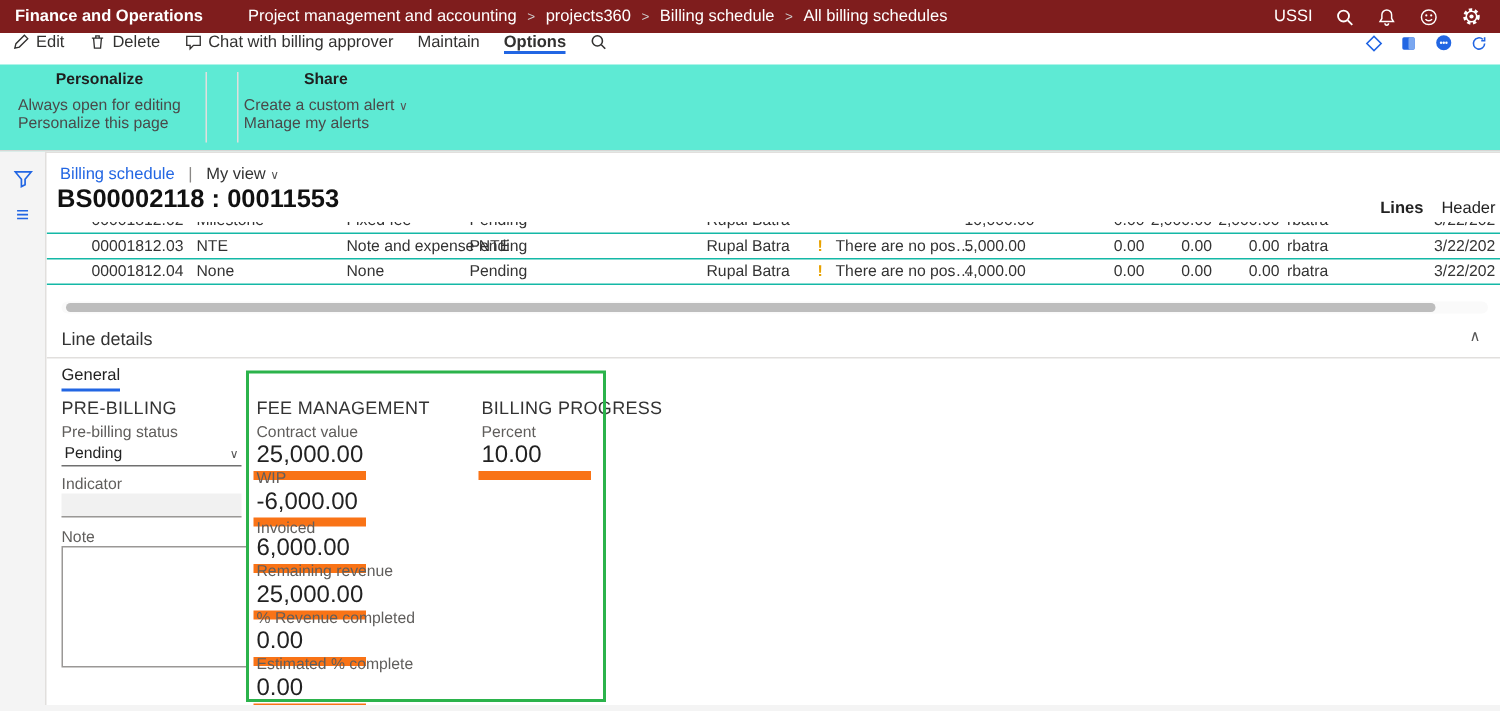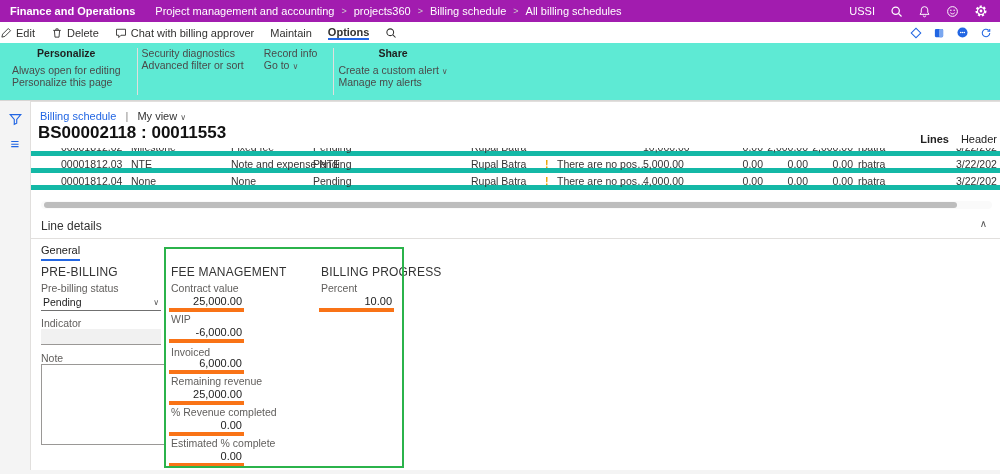--- a/index.html
+++ b/index.html
@@ -1,29 +1,29 @@
 <!DOCTYPE html>
 <html><head>
 <meta charset="utf-8">
 <style>
   * { margin:0; padding:0; box-sizing:border-box; }
   body { font-family:"Liberation Sans", sans-serif; background:#e8e8e8; }
   .stage { position:relative; width:1000px; height:474px; background:#fff; overflow:hidden; font-size:11px; color:#323130; }
 
   
-  .topbar { position:absolute; left:0; top:0; width:100%; height:22px; background:#a21caf; color:#fff; display:flex; align-items:center; font-size:11px; }
+  .topbar { position:absolute; left:0; top:0; width:100%; height:22px; background:#7f1d1d; color:#fff; display:flex; align-items:center; font-size:11px; }
   .topbar .appname { font-weight:bold; padding:0 14px 0 10px; white-space:nowrap; }
-  .topbar .crumbs { display:flex; align-items:center; gap:7px; margin-left:6px; white-space:nowrap; }
+  .topbar .crumbs { display:flex; align-items:center; gap:7px; margin-left:16px; white-space:nowrap; }
   .topbar .crumb { cursor:default; }
   .topbar .crumb-sep { font-size:9px; color:#cfcfcf; }
   .topbar .right { margin-left:auto; display:flex; align-items:center; gap:15px; padding-right:12px; }
   .topbar svg { display:block; }
 
   
-  .actionbar { position:absolute; left:0; top:22px; width:100%; height:21px; background:#fff; display:flex; align-items:center; font-size:11px; color:#323130; }
+  .actionbar { position:absolute; left:0; top:22px; width:100%; height:21px; background:#fff; display:flex; align-items:flex-start; font-size:11px; color:#323130; padding-left:8px; }
   .ab-item { display:flex; align-items:center; gap:4px; margin-right:16px; cursor:pointer; white-space:nowrap; }
   .ab-tab { display:flex; align-items:center; margin-right:16px; cursor:pointer; }
   .ab-tab.selected { font-weight:bold; border-bottom:2px solid #2266E3; }
   .ab-right { margin-left:auto; display:flex; align-items:center; gap:11px; padding-right:8px; }
   .actionbar svg { display:block; }
 
   
   .ribbon { position:absolute; left:0; top:43px; width:100%; height:58px; background:#5eead4; border-bottom:1px solid #d8d6d4; display:flex; padding-left:8px; font-size:10.5px; color:#4a4a4a; }
   .rgroup { padding:4px 16px 0 4px; }
   .rgroup-title { font-weight:bold; color:#1f1f1f; text-align:center; margin-bottom:5px; }
@@ -46,21 +46,21 @@
   .viewrow .pipe { color:#8a8886; margin:0 6px; }
   .viewrow .view-name { color:#333; cursor:pointer; }
   .page-title { position:absolute; left:7px; top:21px; font-size:17px; font-weight:bold; color:#111; }
   .lh-tabs { position:absolute; right:3px; top:31px; font-size:11px; display:flex; gap:12px; }
   .lh-tab { cursor:pointer; color:#222; }
   .lh-tab.sel { font-weight:bold; }
 
   
   .grid { position:absolute; left:0; top:46px; right:0; height:50px; overflow:hidden; }
   .grid-inner { margin-top:-9px; }
-  .grow { position:relative; height:17px; border-bottom:5px solid #14b8a6; font-size:10.5px; color:#333; cursor:pointer; }
+  .grow { position:relative; height:17px; border-bottom:1px solid #14b8a6; font-size:10.5px; color:#333; cursor:pointer; }
   .grow span { position:absolute; top:0; line-height:17px; white-space:nowrap; overflow:hidden; }
   .c-id       { left:30px;  width:66px; }
   .c-method   { left:100px; width:95px; }
   .c-desc     { left:200px; width:108px; }
   .c-status   { left:282px; width:70px; }
   .c-approver { left:440px; width:72px; }
   .c-msgicon  { left:514px; width:8px; color:#e8a200; font-weight:bold; }
   .c-msg      { left:526px; width:92px; text-overflow:ellipsis; }
   .c-a1 { left:612px; width:80px; text-align:left; }
   .c-a2 { left:694px; width:38px; text-align:right; }
@@ -73,21 +73,21 @@
   .hthumb { position:absolute; left:3px; right:35px; top:1px; height:6px; background:#bdbdbd; border-radius:3px; cursor:pointer; }
 
   
   .ld-header { position:absolute; left:0; right:0; top:112px; height:25px; border-bottom:1px solid #e1dfdd; }
   .ld-title { position:absolute; left:10px; top:5px; font-size:12px; color:#333; }
   .ld-chevron { position:absolute; right:13px; top:4px; font-size:10px; color:#555; cursor:pointer; }
   .gen-tab { position:absolute; left:10px; top:142px; font-size:11px; color:#222; padding-bottom:3px; border-bottom:2px solid #2266E3; cursor:pointer; }
 
   .sec-h { position:absolute; font-size:12px; font-weight:normal; color:#333; letter-spacing:0.2px; }
   .f-label { position:absolute; font-size:10.5px; color:#605e5c; white-space:nowrap; }
-  .f-value { position:absolute; font-size:11px; color:#222; text-align:right; border-bottom:4px solid #f97316; width:75px; padding:0 2px 1px 2px; cursor:text; }
+  .f-value { position:absolute; font-size:16px; color:#222; text-align:left; border-bottom:6px solid #f97316; width:75px; padding:0 2px 1px 2px; cursor:text; }
 
   .combo { position:absolute; left:10px; top:192px; width:120px; height:17px; border-bottom:1px solid #707070; display:flex; align-items:center; justify-content:space-between; font-size:10.5px; color:#222; cursor:pointer; padding:0 2px; }
   .combo .caret { font-size:8px; }
   .dis-input { position:absolute; left:10px; top:227px; width:120px; height:16px; background:#f1f1f1; border-bottom:1px solid #9a9896; }
   .note-area { position:absolute; left:10px; top:262px; width:125px; height:81px; border:1px solid #9a9896; background:#fff; resize:none; font-family:"Liberation Sans", sans-serif; font-size:10.5px; }
 
   .green-box { position:absolute; left:133px; top:145px; width:240px; height:221px; border:2px solid #2bb34b; pointer-events:none; }
 </style>
 </head>
 <body>
@@ -207,30 +207,20 @@
       <div class="rgroup-title">Personalize</div>
       <div class="rcols">
           <div class="rcol">
         <span class="ritem">Always open for editing</span>
         <span class="ritem">Personalize this page</span>
       </div>
         </div>
     </div>
     <div class="rsep"></div>
     <div class="rgroup">
-      <div class="rcols">
-        <div class="rcol">
-          <span class="ritem">Security diagnostics</span>
-          <span class="ritem">Advanced filter or sort</span>
-        </div>
-        <div class="rcol">
-          <span class="ritem">Record info</span>
-          <span class="ritem"><span>Go to</span><span class="caret">∨</span></span>
-        </div>
-      </div>
     </div>
     <div class="rsep"></div>
     <div class="rgroup">
       <div class="rgroup-title">Share</div>
       <div class="rcols">
           <div class="rcol">
         <span class="ritem"><span>Create a custom alert</span><span class="caret">∨</span></span>
         <span class="ritem">Manage my alerts</span>
       </div>
         </div>

